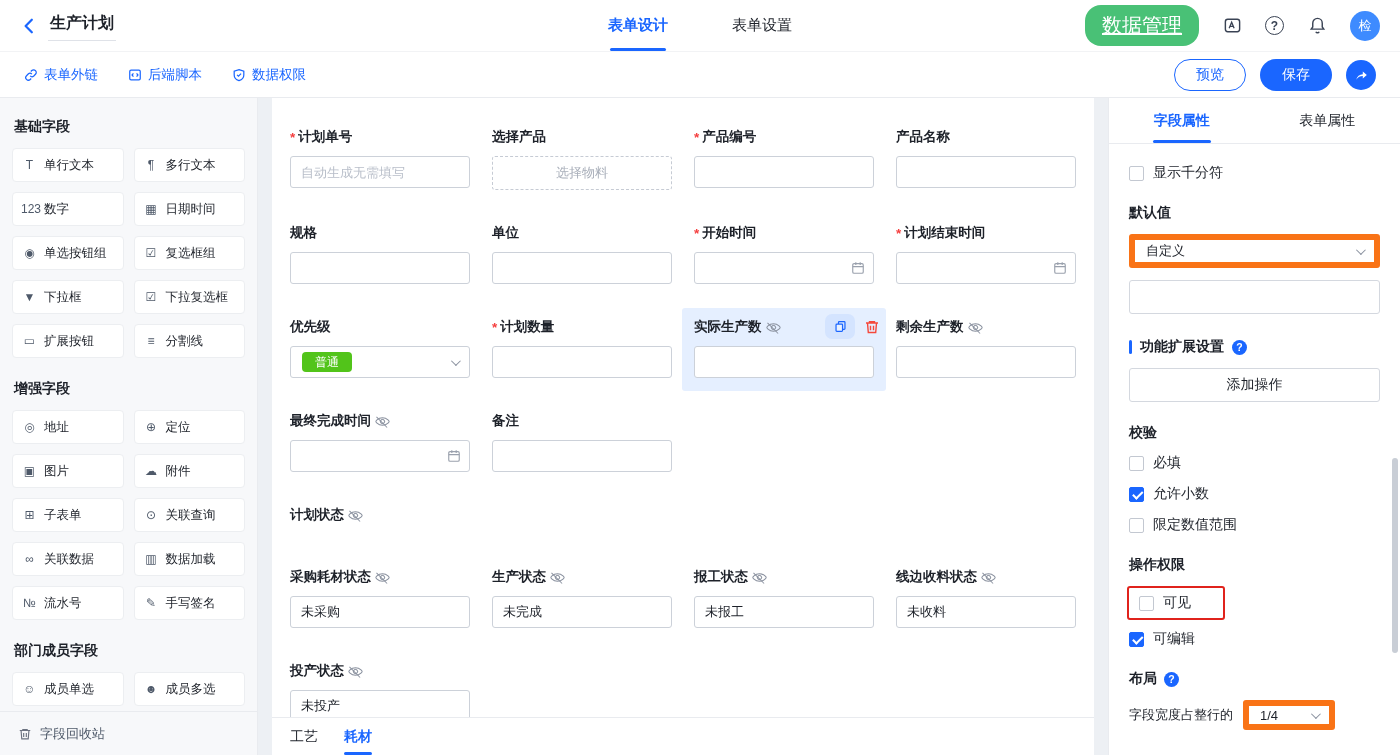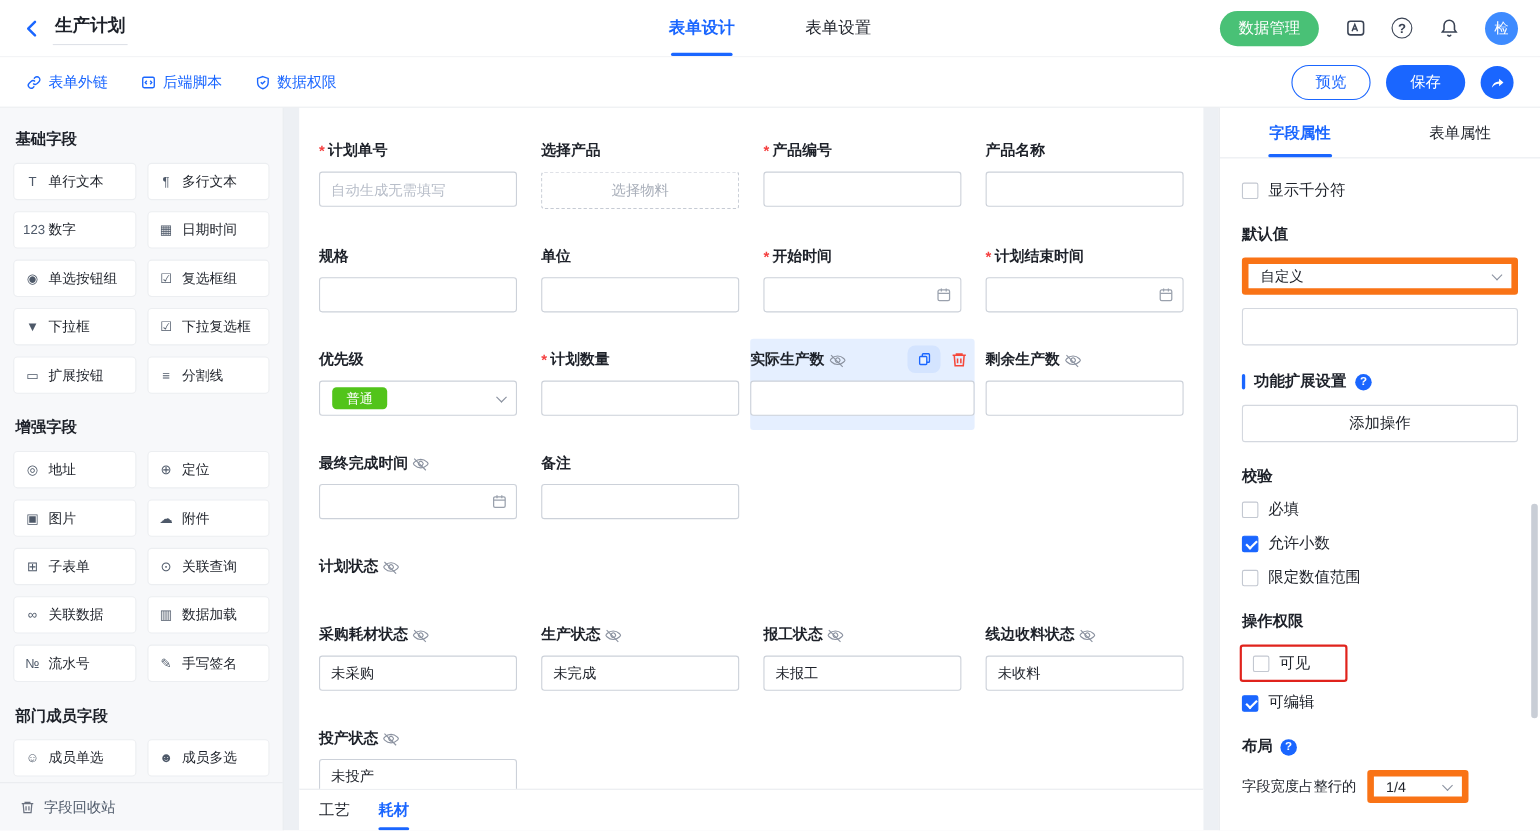--- a/index.html
+++ b/index.html
@@ -13,21 +13,21 @@
 
   
   .header { height:52px; flex:0 0 auto; display:flex; align-items:center; padding:12px 20px; background:#fff; position:relative; border-bottom:1px solid #f2f3f5;justify-content:flex-end; }
   .back { display:flex; align-items:center; margin-right:10px; cursor:pointer; }
   .title { font-size:16px; font-weight:700; padding:2px 2px 6px; border-bottom:1px solid #dfe2e8; }
   .header-tabs { position:absolute; left:50%; transform:translateX(-50%); top:0; height:100%; display:flex; gap:64px; }
   .htab { display:flex; align-items:center; font-size:15px; position:relative; color:#1d2129; cursor:pointer; }
   .htab.active { color:#1a66ff; font-weight:600; }
   .htab.active::after { content:''; position:absolute; left:2px; right:2px; bottom:0; height:3px; background:#1a66ff; border-radius:2px; }
   .header-right { margin-left:auto; display:flex; align-items:center; gap:22px; z-index:1; }
-  .pill-green { background:#49c176; color:#fff; border:none; border-radius:16px; padding:7px 17px; font-size:14px; cursor:pointer; }
+  .pill-green { background:#49c176; color:#fff; border:none; border-radius:16px; padding:7px 17px; font-size:20px; cursor:pointer;text-decoration:underline; }
   .hicon { width:22px; height:22px; display:flex; align-items:center; justify-content:center; color:#3a4354; cursor:pointer; }
   .q-round { width:19px; height:19px; border:1.6px solid #3a4354; border-radius:50%; font-size:12px; font-weight:700; }
   .q-round::before { content:"?"; }
   .avatar { width:30px; height:30px; border-radius:50%; background:#3e8bff; color:#fff; display:flex; align-items:center; justify-content:center; font-size:13px; cursor:pointer; }
 
   
   .toolbar { height:46px; flex:0 0 auto; display:flex; align-items:center; padding:0 24px; gap:30px; background:#fff; border-bottom:1px solid #e9ebef; }
   .tool-link { color:#1a66ff; font-size:13.5px; display:flex; align-items:center; gap:6px; cursor:pointer; text-decoration:none; }
   .toolbar-right { margin-left:auto; display:flex; align-items:center; gap:14px; }
   .btn-outline { border:1px solid #1a66ff; color:#1a66ff; background:#fff; border-radius:16px; padding:6px 21px; font-size:14px; cursor:pointer; }
@@ -46,21 +46,21 @@
   .side-icon { width:17px; flex:0 0 auto; color:#4e5969; font-size:12px; text-align:center; line-height:1; }
   .recycle { height:44px; flex:0 0 auto; border-top:1px solid #e9ebef; display:flex; align-items:center; gap:8px; padding:0 18px; font-size:13px; color:#4e5969; cursor:pointer; }
 
   
   .canvas-col { flex:1; min-width:0; display:flex; flex-direction:column; padding:0 14px; }
   .canvas { flex:1; background:#fff; display:flex; flex-direction:column; overflow:hidden; }
   .canvas-body { flex:1; padding:30px 18px 0; overflow:hidden; }
   .fields-grid { display:grid; grid-template-columns:repeat(4,1fr); column-gap:22px; row-gap:34px; }
   .field { position:relative; cursor:pointer; }
   .field.full { grid-column:1/-1;font-family:Liberation Serif, serif; }
-  .field.selected { background:#e5efff; border-radius:3px; margin:-10px -12px -13px; padding:10px 0 13px; }
+  .field.selected { background:#e5efff; border-radius:3px; margin:-10px -12px -13px; padding:10px 12px 13px; }
   .field-label { display:flex; align-items:center; gap:6px; font-size:13.5px; font-weight:600; margin-bottom:10px; }
   .req { color:#f53f3f; margin-right:-3px; }
   .f-input { height:32px; width:100%; border:1px solid #ccd1d9; border-radius:3px; padding:0 10px; font-size:13px; color:#1d2129; background:#fff; outline:none; font-family:inherit; }
   .f-input::placeholder { color:#b8bec9; }
   .picker { height:34px; width:100%; border:1px dashed #c6cbd4; border-radius:3px; display:flex; align-items:center; justify-content:center; color:#a8aeb9; font-size:13px; background:#fff; }
   .date-wrap { position:relative; }
   .date-wrap .f-input { padding-right:30px; }
   .date-wrap svg { position:absolute; right:9px; top:50%; transform:translateY(-50%); }
   .priority { height:32px; border:1px solid #ccd1d9; border-radius:3px; background:#fff; display:flex; align-items:center; justify-content:space-between; padding:0 11px; }
   .badge { background:#52c41a; color:#fff; font-size:12px; padding:4px 13px; border-radius:4px; line-height:1; }

